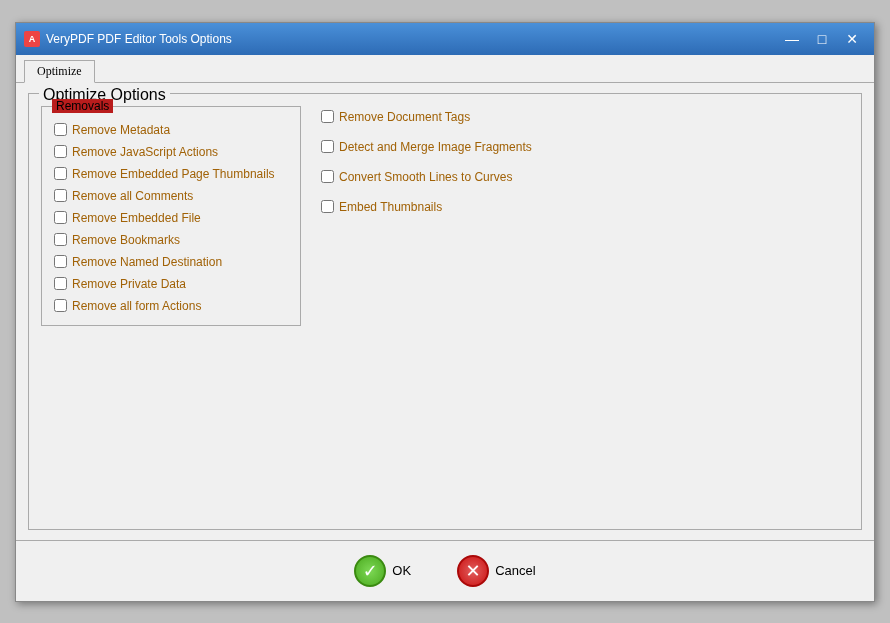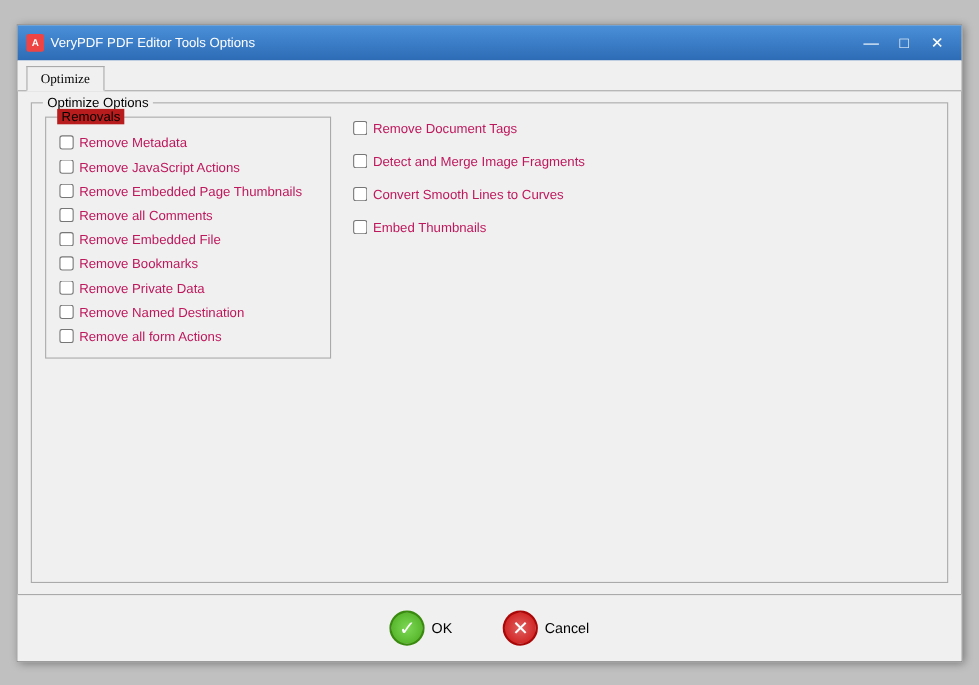--- a/index.html
+++ b/index.html
@@ -109,21 +109,21 @@
       position: relative;
       height: 100%;
     }
 
     .group-box-label {
       position: absolute;
       top: -8px;
       left: 10px;
       background: #f0f0f0;
       padding: 0 4px;
-      font-size: 12px;
+      font-size: 16px;
     }
 
     .group-content {
       display: flex;
       gap: 20px;
       margin-top: 4px;
       height: 100%;
     }
 
     .removals-group {
@@ -158,21 +158,21 @@
     .checkbox-item input[type="checkbox"] {
       width: 13px;
       height: 13px;
       flex-shrink: 0;
       cursor: pointer;
       margin: 0;
     }
 
     .checkbox-label {
       font-size: 12px;
-      color: #be185d;
+      color: #a16207;
       cursor: pointer;
     }
 
     .right-options {
       display: flex;
       flex-direction: column;
       gap: 8px;
       padding-top: 4px;
     }
 
@@ -279,27 +279,27 @@
               <input type="checkbox" id="cb-remove-embedded-file" style="">
               <label class="checkbox-label" for="cb-remove-embedded-file">Remove Embedded File</label>
             </div>
 
             <div class="checkbox-item">
               <input type="checkbox" id="cb-remove-bookmarks" style="">
               <label class="checkbox-label" for="cb-remove-bookmarks">Remove Bookmarks</label>
             </div>
 
             <div class="checkbox-item">
+              <input type="checkbox" id="cb-remove-named-destination" style="">
+              <label class="checkbox-label" for="cb-remove-named-destination">Remove Named Destination</label>
+            </div>
+
+            <div class="checkbox-item">
               <input type="checkbox" id="cb-remove-private-data" style="">
               <label class="checkbox-label" for="cb-remove-private-data">Remove Private Data</label>
-            </div>
-
-            <div class="checkbox-item">
-              <input type="checkbox" id="cb-remove-named-destination" style="">
-              <label class="checkbox-label" for="cb-remove-named-destination">Remove Named Destination</label>
             </div>
 
             <div class="checkbox-item">
               <input type="checkbox" id="cb-remove-form-actions" style="">
               <label class="checkbox-label" for="cb-remove-form-actions">Remove all form Actions</label>
             </div>
 
           </div>
         </div>
 

